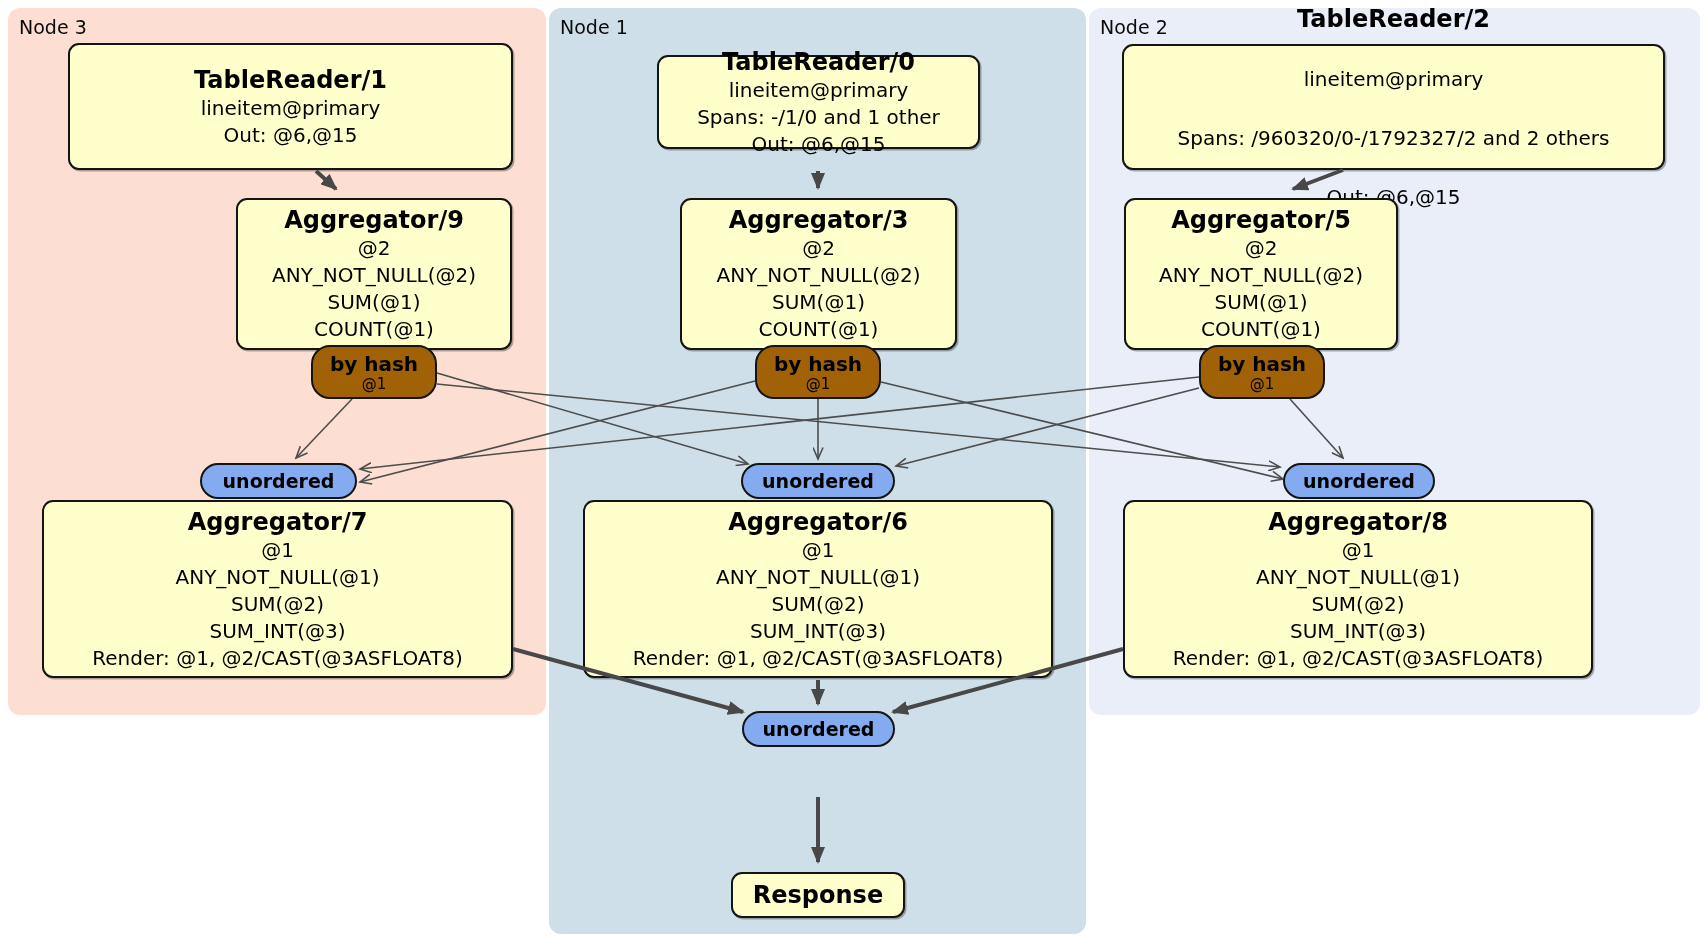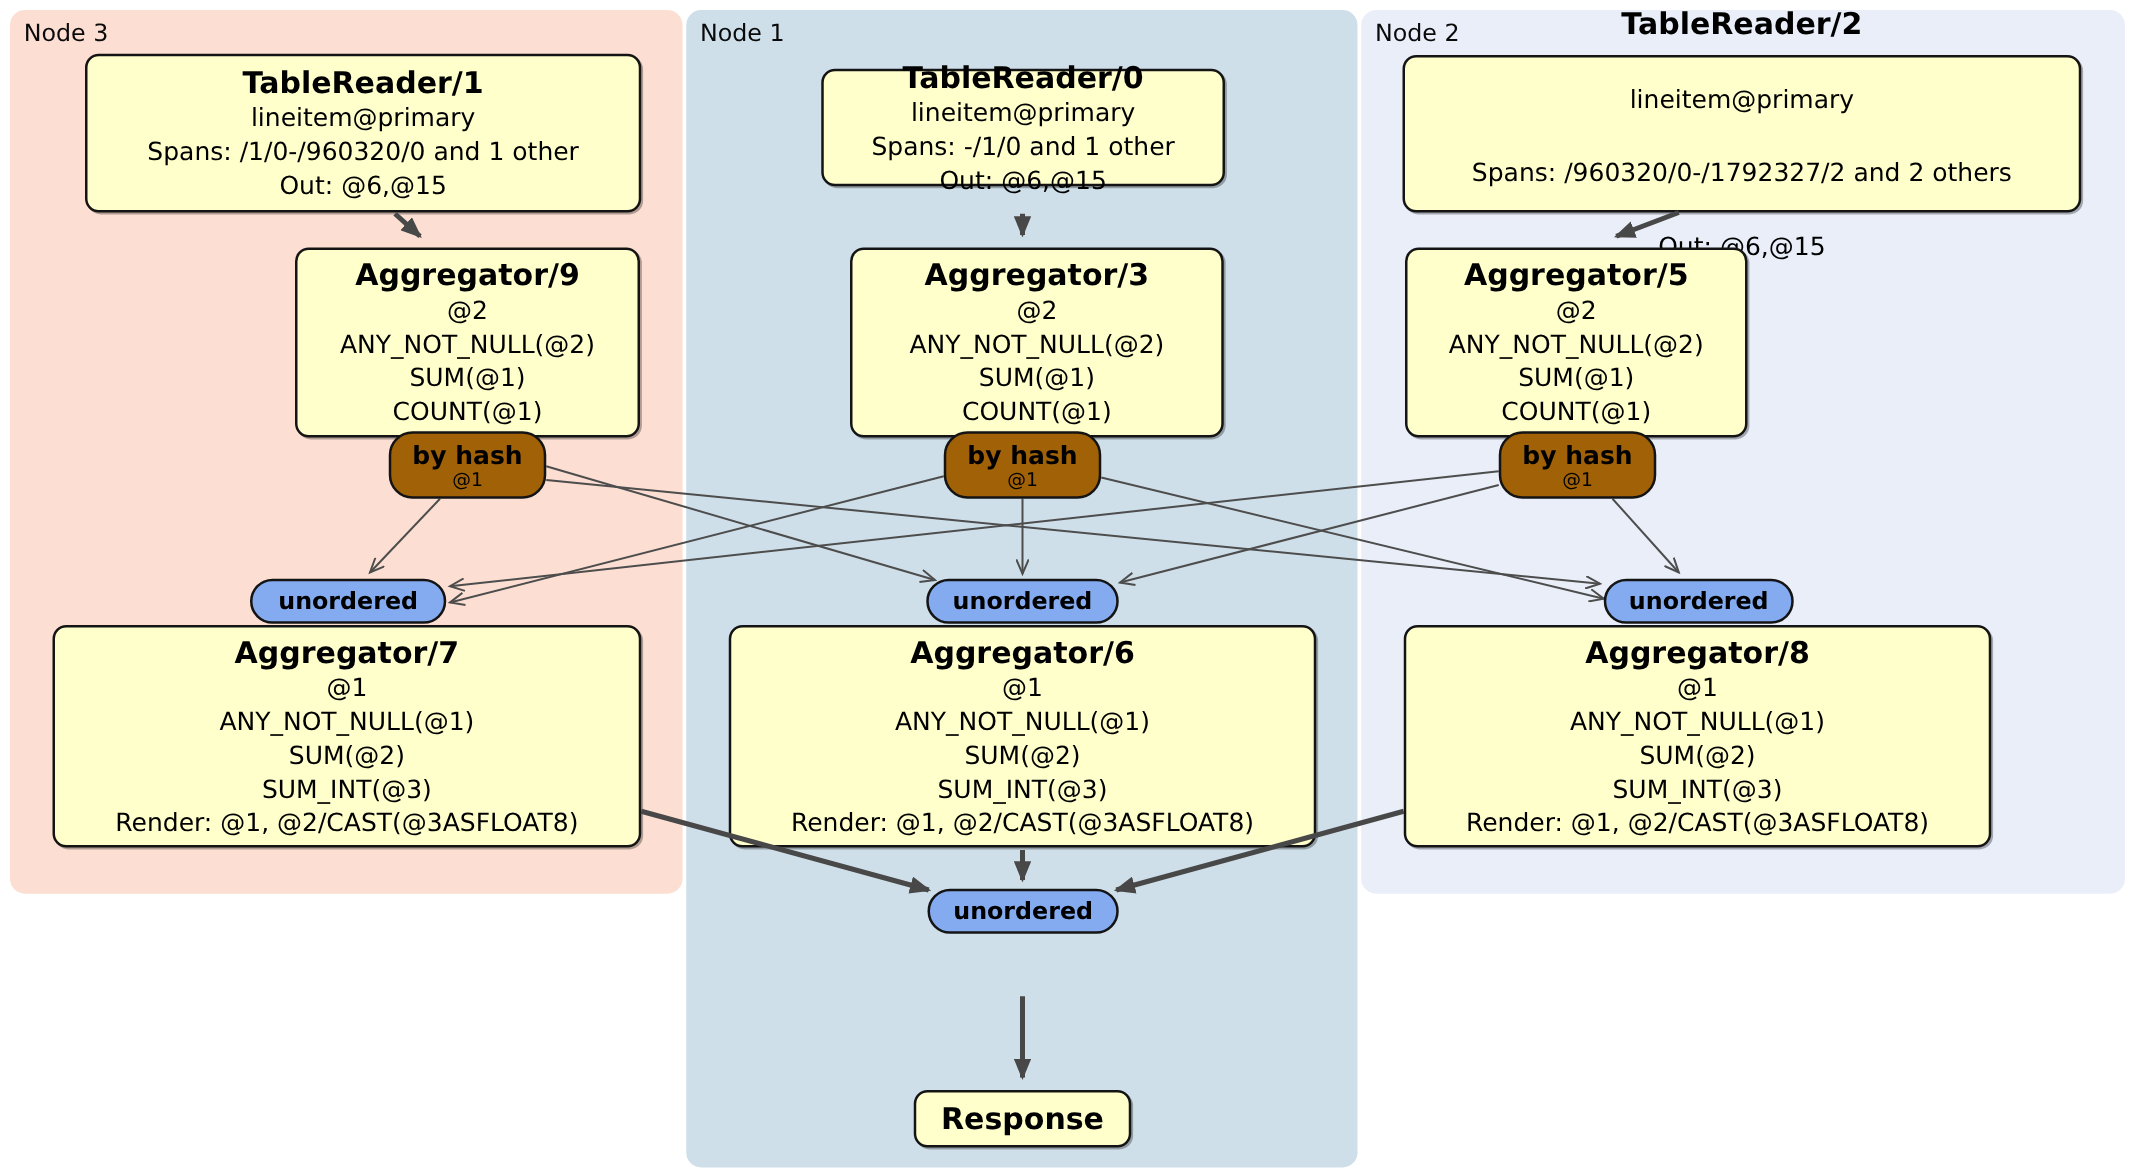--- a/index.html
+++ b/index.html
@@ -78,21 +78,20 @@
       <line x1="881" y1="382" x2="1283" y2="479" marker-end="url(#mthin)"></line>
       <line x1="1199" y1="377" x2="360" y2="469" marker-end="url(#mthin)"></line>
       <line x1="1199" y1="388" x2="896" y2="466" marker-end="url(#mthin)"></line>
       <line x1="1290" y1="399" x2="1343" y2="458" marker-end="url(#mthin)"></line>
     </g>
   </svg>
 
   <div class="box" style="left:68px;top:43px;width:445px;height:127px;">
     <div class="title">TableReader/1</div>
     <div class="line">lineitem@primary</div>
-    <div class="line">Spans: /1/0-/960320/0 and 1 other</div>
     <div class="line">Out: @6,@15</div>
   </div>
   <div class="box" style="left:236px;top:198px;width:276px;height:152px;">
     <div class="title">Aggregator/9</div>
     <div class="line">@2</div>
     <div class="line">ANY_NOT_NULL(@2)</div>
     <div class="line">SUM(@1)</div>
     <div class="line">COUNT(@1)</div>
   </div>
   <div class="box" style="left:42px;top:500px;width:471px;height:178px;">
@@ -103,21 +102,21 @@
     <div class="line">SUM_INT(@3)</div>
     <div class="line">Render: @1, @2/CAST(@3ASFLOAT8)</div>
   </div>
 
   <div class="box" style="left:657px;top:43px;width:323px;height:94px;margin-top:12px;">
     <div class="title">TableReader/0</div>
     <div class="line">lineitem@primary</div>
     <div class="line">Spans: -/1/0 and 1 other</div>
     <div class="line">Out: @6,@15</div>
   </div>
-  <div class="box" style="left:680px;top:198px;width:299px;height:152px;">
+  <div class="box" style="left:680px;top:198px;width:277px;height:152px;">
     <div class="title">Aggregator/3</div>
     <div class="line">@2</div>
     <div class="line">ANY_NOT_NULL(@2)</div>
     <div class="line">SUM(@1)</div>
     <div class="line">COUNT(@1)</div>
   </div>
   <div class="box" style="left:583px;top:500px;width:470px;height:178px;">
     <div class="title">Aggregator/6</div>
     <div class="line">@1</div>
     <div class="line">ANY_NOT_NULL(@1)</div>

